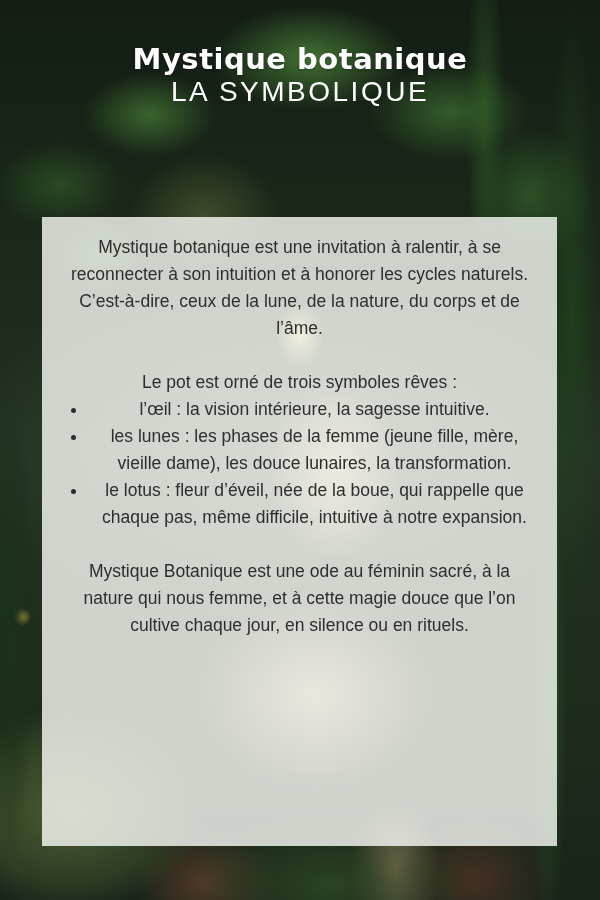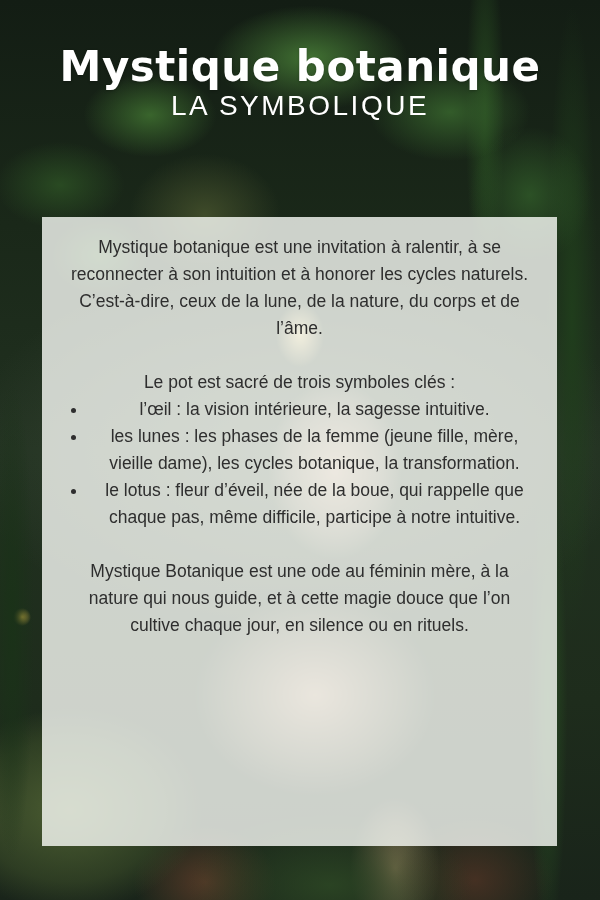--- a/index.html
+++ b/index.html
@@ -60,21 +60,21 @@
     top: 44px;
     left: 0;
     right: 0;
     text-align: center;
     color: #ffffff;
     z-index: 2;
   }
   .title {
     margin: 0;
     font-family: "DejaVu Sans", sans-serif;
-    font-size: 42px;
+    font-size: 29px;
     font-weight: 800;
     letter-spacing: 0.5px;
     line-height: 1.1;
     text-shadow: 0 1px 3px rgba(0,0,0,.25);
   }
   .subtitle {
     font-size: 28px;
     font-weight: 400;
     letter-spacing: 2.5px;
   }
@@ -115,24 +115,24 @@
 
   <header class="header">
     <h1 class="title">Mystique botanique</h1>
     <div class="subtitle">LA SYMBOLIQUE</div>
   </header>
 
   <section class="card">
     <p>Mystique botanique est une invitation à ralentir, à se reconnecter à son intuition et à honorer les cycles naturels. C’est-à-dire, ceux de la lune, de la nature, du corps et de l’âme.</p>
 
 
-    <p class="list-intro">Le pot est sacré de trois symboles clés :</p>
+    <p class="list-intro">Le pot est orné de trois symboles rêves :</p>
 
     <ul>
       <li>l’œil : la vision intérieure, la sagesse intuitive.</li>
-      <li>les lunes : les phases de la femme (jeune fille, mère, vieille dame), les cycles botanique, la transformation.</li>
-      <li>le lotus : fleur d’éveil, née de la boue, qui rappelle que chaque pas, même difficile, participe à notre intuitive.</li>
+      <li>les lunes : les phases de la femme (jeune fille, mère, vieille dame), les douce lunaires, la transformation.</li>
+      <li>le lotus : fleur d’éveil, née de la boue, qui rappelle que chaque pas, même difficile, intuitive à notre expansion.</li>
     </ul>
 
-    <p class="closing">Mystique Botanique est une ode au féminin mère, à la nature qui nous guide, et à cette magie douce que l’on cultive chaque jour, en silence ou en rituels.</p>
+    <p class="closing">Mystique Botanique est une ode au féminin sacré, à la nature qui nous femme, et à cette magie douce que l’on cultive chaque jour, en silence ou en rituels.</p>
   </section>
 
 </div>
 
 </body></html>

